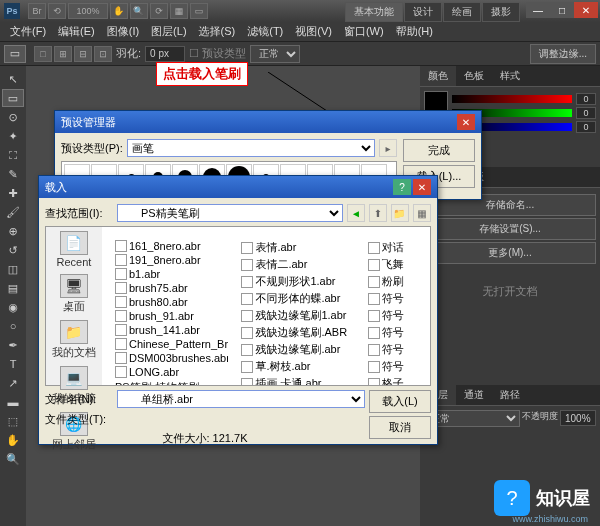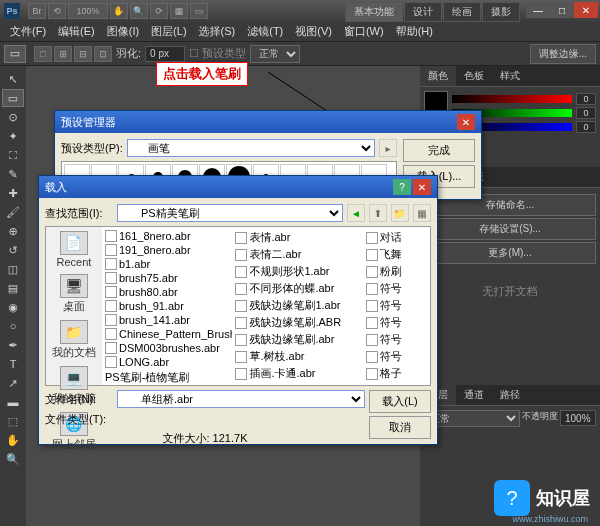--- a/index.html
+++ b/index.html
@@ -43,38 +43,38 @@
 .callout{position:absolute;left:156px;top:62px;background:#fff;border:1px solid #f00;padding:2px 6px;color:#d00;font-size:13px;font-weight:bold}
 .arrow{position:absolute;left:268px;top:72px;width:120px;height:80px;pointer-events:none}
 .dialog{position:absolute;background:#ece9d8;border:1px solid #0a3c7c;box-shadow:2px 2px 6px rgba(0,0,0,.4)}
 .dlg-title{height:22px;background:linear-gradient(#3b77d8,#2256b8);color:#fff;display:flex;align-items:center;padding:0 6px;font-size:11px;justify-content:space-between}
 .dlg-close{width:18px;height:16px;background:#d04030;color:#fff;display:flex;align-items:center;justify-content:center;font-size:10px}
 .preset-dlg{left:54px;top:110px;width:428px;height:90px}
 .preset-body{padding:6px;display:flex;gap:6px}
 .preset-left{flex:1}
 .preset-row{display:flex;align-items:center;gap:4px;margin-bottom:4px}
 .preset-row label{font-size:11px}
-.preset-sel{flex:1;background:#fff;border:1px solid #7a96df;padding:1px 16px;height:18px}
+.preset-sel{flex:1;background:#fff;border:1px solid #7a96df;padding:1px 0;height:18px}
 .brush-strip{display:flex;gap:1px;background:#fff;border:1px solid #999;padding:2px;overflow:hidden}
 .brush-item{width:26px;height:26px;border:1px solid #ccc;display:flex;align-items:center;justify-content:center;background:#fff}
 .brush-dot{border-radius:50%;background:#000}
 .preset-right{width:72px;display:flex;flex-direction:column;gap:3px}
 .ps-btn{padding:3px;background:#ece9d8;border:1px solid #999;font-size:11px}
 .load-dlg{left:38px;top:175px;width:400px;height:270px}
 .load-body{padding:6px}
 .load-row{display:flex;align-items:center;gap:4px;margin-bottom:4px}
 .load-row label{width:68px;font-size:11px}
 .load-sel{flex:1;background:#fff;border:1px solid #7a96df;padding:1px 19px;height:18px}
 .tb-ico{width:18px;height:18px;border:1px solid #ccc;display:flex;align-items:center;justify-content:center;color:#666;font-size:10px}
 .filelist{display:flex;height:160px;border:1px solid #999;background:#fff;margin:4px 0}
 .places{width:56px;background:#f0f0f0;display:flex;flex-direction:column;align-items:center;padding:4px 0;gap:6px}
 .place{display:flex;flex-direction:column;align-items:center;gap:1px;color:#333;font-size:9px}
 .place-ico{width:28px;height:24px;background:#ddd;border:1px solid #999;display:flex;align-items:center;justify-content:center;font-size:14px}
 .files{flex:1;display:flex;overflow:hidden}
-.fcol{flex:1;padding:2px;overflow:hidden}
+.fcol{flex:1;padding:12px;overflow:hidden}
 .fitem{display:flex;align-items:center;gap:2px;padding:1px;font-size:10px;white-space:nowrap;color:#000}
 .fico{width:12px;height:12px;background:#ffe9a8;border:1px solid #cc9;flex-shrink:0}
 .fico.file{background:#fff;border-color:#999}
 .load-bottom{display:flex;gap:4px;align-items:flex-start}
 .load-fields{flex:1}
 .load-btns{width:62px;display:flex;flex-direction:column;gap:3px}
 .file-size{text-align:center;font-size:11px;margin-top:2px}
 .watermark{position:absolute;right:10px;bottom:10px;display:flex;align-items:center;gap:6px;color:#fff}
 .wm-ico{width:36px;height:36px;background:#1e9fff;border-radius:6px;display:flex;align-items:center;justify-content:center;color:#fff;font-size:20px}
 .wm-txt{font-size:18px;font-weight:bold}

